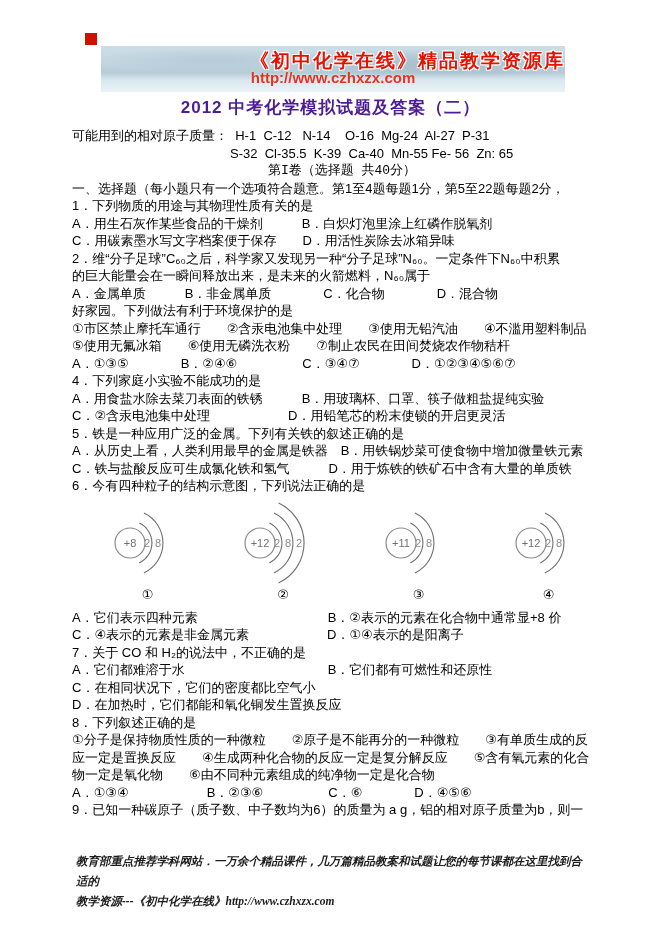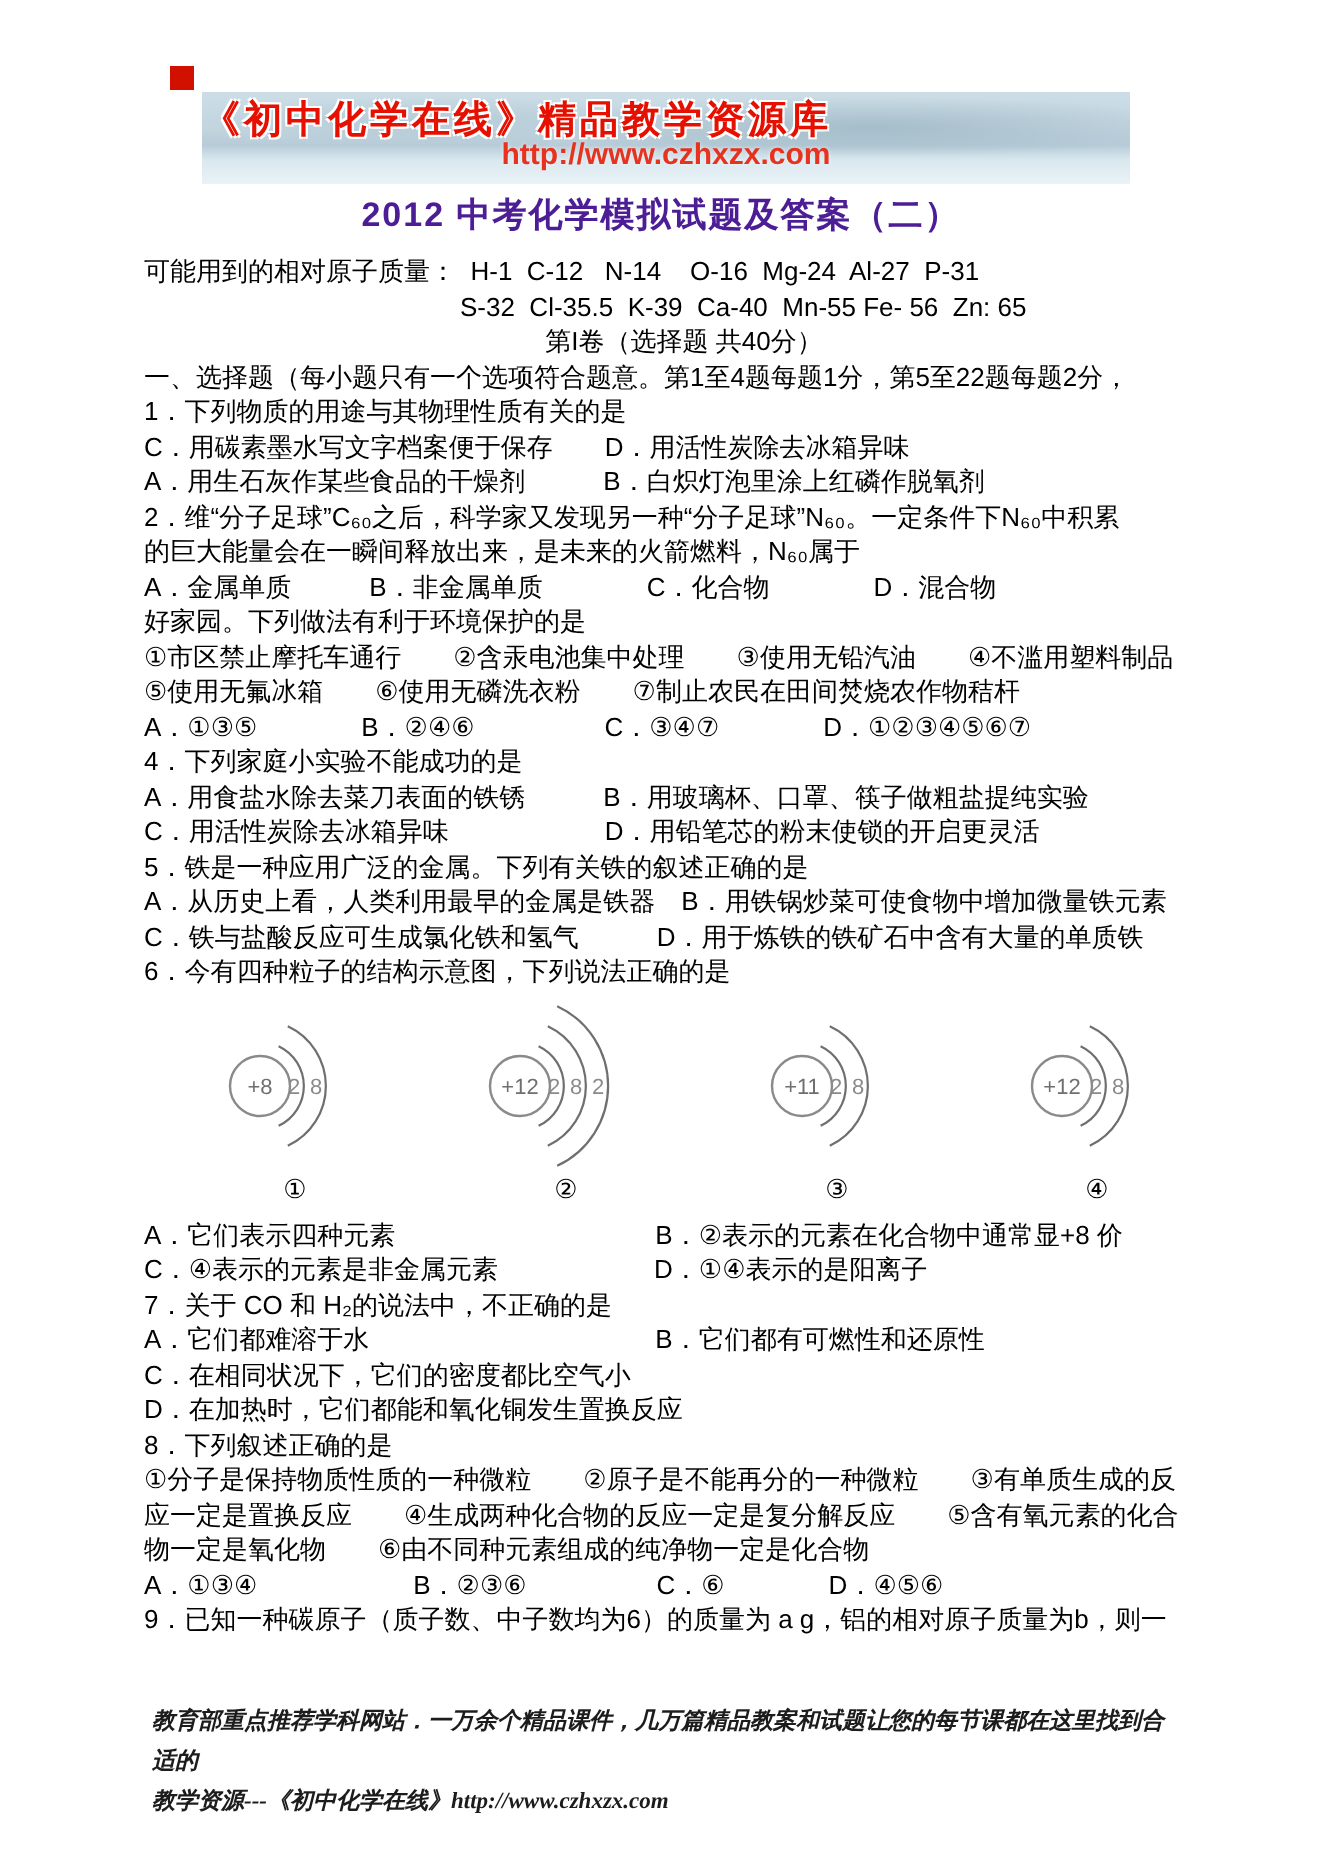--- a/index.html
+++ b/index.html
@@ -14,39 +14,39 @@
   .red-square { position:absolute; left:85px; top:33px; width:12px; height:12px; background:#d21000; }
   .banner {
     position:absolute; left:101px; top:46px; width:464px; height:46px;
     background:
       radial-gradient(60% 55% at 72% 38%, rgba(141,168,184,.55) 0%, rgba(141,168,184,0) 60%),
       radial-gradient(40% 40% at 25% 30%, rgba(160,185,198,.4) 0%, rgba(160,185,198,0) 65%),
       linear-gradient(180deg,#ccdde6 0%, #c3d6e0 38%, #b7ccd8 58%, #d9e8ef 74%, #eaf3f7 100%);
     overflow:hidden;
   }
   .banner-title {
-    margin-top:4px; text-align:left; font-weight:bold; font-size:19px; line-height:21px;
+    margin-top:4px; text-align:right; font-weight:bold; font-size:19px; line-height:21px;
     color:#e51000; letter-spacing:2px;
     text-shadow:-1px -1px 0 #fff, 1px -1px 0 #fff, -1px 1px 0 #fff, 1px 1px 0 #fff;
   }
   .banner-url {
     margin-top:-2px; text-align:center; font-weight:bold; font-size:15px; color:#e63320;
     text-shadow:0 0 2px rgba(255,255,255,.6);
   }
 
   
   .doc-title {
     position:absolute; left:0; top:96px; width:100%; text-align:center;
     font-size:17px; font-weight:bold; color:#4c1d95; letter-spacing:1px;
   }
 
   
   .content { position:absolute; left:72px; top:127px; width:540px; }
   .line { white-space:pre; font-size:13px; line-height:17.5px; height:17.5px; overflow:visible; }
-  .line.center { text-align:center; }
+  .line.center { text-align:center;font-family:Liberation Mono, monospace; }
 
   
   .diagrams-row {
     width:470px; margin:6px 0 2px 34px; height:106px;
     display:flex; justify-content:space-between; align-items:flex-start;
   }
   .diagram-cell { display:flex; flex-direction:column; align-items:center; }
   .diagram-label { font-size:13px; color:#000; margin-top:2px; padding-left:14px; }
 
   
@@ -69,32 +69,32 @@
   </div>
 
   <div class="doc-title">2012 中考化学模拟试题及答案（二）</div>
 
   <div class="content" id="exam-body">
       <div class="line">可能用到的相对原子质量：  H-1  C-12   N-14    O-16  Mg-24  Al-27  P-31</div>
       <div class="line" style="padding-left: 158px;">S-32  Cl-35.5  K-39  Ca-40  Mn-55 Fe- 56  Zn: 65</div>
       <div class="line center">第I卷（选择题 共40分）</div>
       <div class="line">一、选择题（每小题只有一个选项符合题意。第1至4题每题1分，第5至22题每题2分，</div>
       <div class="line">1．下列物质的用途与其物理性质有关的是</div>
+      <div class="line">A．用生石灰作某些食品的干燥剂　　　B．白炽灯泡里涂上红磷作脱氧剂</div>
       <div class="line">C．用碳素墨水写文字档案便于保存　　D．用活性炭除去冰箱异味</div>
-      <div class="line">A．用生石灰作某些食品的干燥剂　　　B．白炽灯泡里涂上红磷作脱氧剂</div>
       <div class="line">2．维“分子足球”C₆₀之后，科学家又发现另一种“分子足球”N₆₀。一定条件下N₆₀中积累</div>
       <div class="line">的巨大能量会在一瞬间释放出来，是未来的火箭燃料，N₆₀属于</div>
       <div class="line">A．金属单质　　　B．非金属单质　　　　C．化合物　　　　D．混合物</div>
       <div class="line">好家园。下列做法有利于环境保护的是</div>
       <div class="line">①市区禁止摩托车通行　　②含汞电池集中处理　　③使用无铅汽油　　④不滥用塑料制品</div>
       <div class="line">⑤使用无氟冰箱　　⑥使用无磷洗衣粉　　⑦制止农民在田间焚烧农作物秸杆</div>
       <div class="line">A．①③⑤　　　　B．②④⑥　　　　　C．③④⑦　　　　D．①②③④⑤⑥⑦</div>
       <div class="line">4．下列家庭小实验不能成功的是</div>
       <div class="line">A．用食盐水除去菜刀表面的铁锈　　　B．用玻璃杯、口罩、筷子做粗盐提纯实验</div>
-      <div class="line">C．用活性炭除去冰箱异味　　　　　　D．用铅笔芯的粉末使锁的开启更灵活</div>
+      <div class="line">C．②含汞电池集中处理　　　　　　D．用铅笔芯的粉末使锁的开启更灵活</div>
       <div class="line">5．铁是一种应用广泛的金属。下列有关铁的叙述正确的是</div>
       <div class="line">A．从历史上看，人类利用最早的金属是铁器　B．用铁锅炒菜可使食物中增加微量铁元素</div>
       <div class="line">C．铁与盐酸反应可生成氯化铁和氢气　　　D．用于炼铁的铁矿石中含有大量的单质铁</div>
       <div class="line">6．今有四种粒子的结构示意图，下列说法正确的是</div>
       <div class="diagrams-row">
         <div class="diagram-cell">
           <svg width="69" height="84" viewBox="0 0 69 84">
             <circle cx="24" cy="42" r="15" fill="none" stroke="#8a8a8a" stroke-width="1.2"></circle>
             <text x="24" y="46" text-anchor="middle" font-size="11" fill="#6f6f6f">+8</text>
             <path d="M 33.3 22.1 A 22 22 0 0 1 33.3 61.9" fill="none" stroke="#6f6f6f" stroke-width="1.1"></path>

